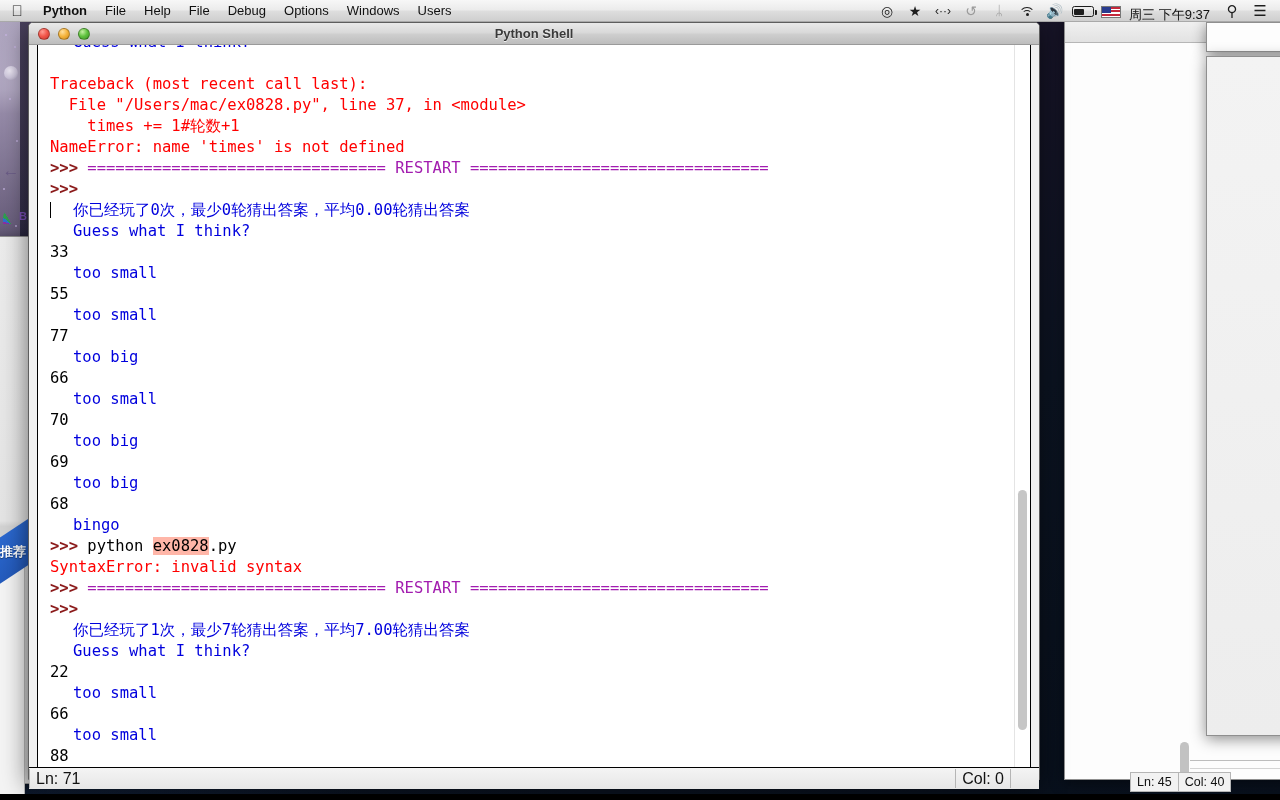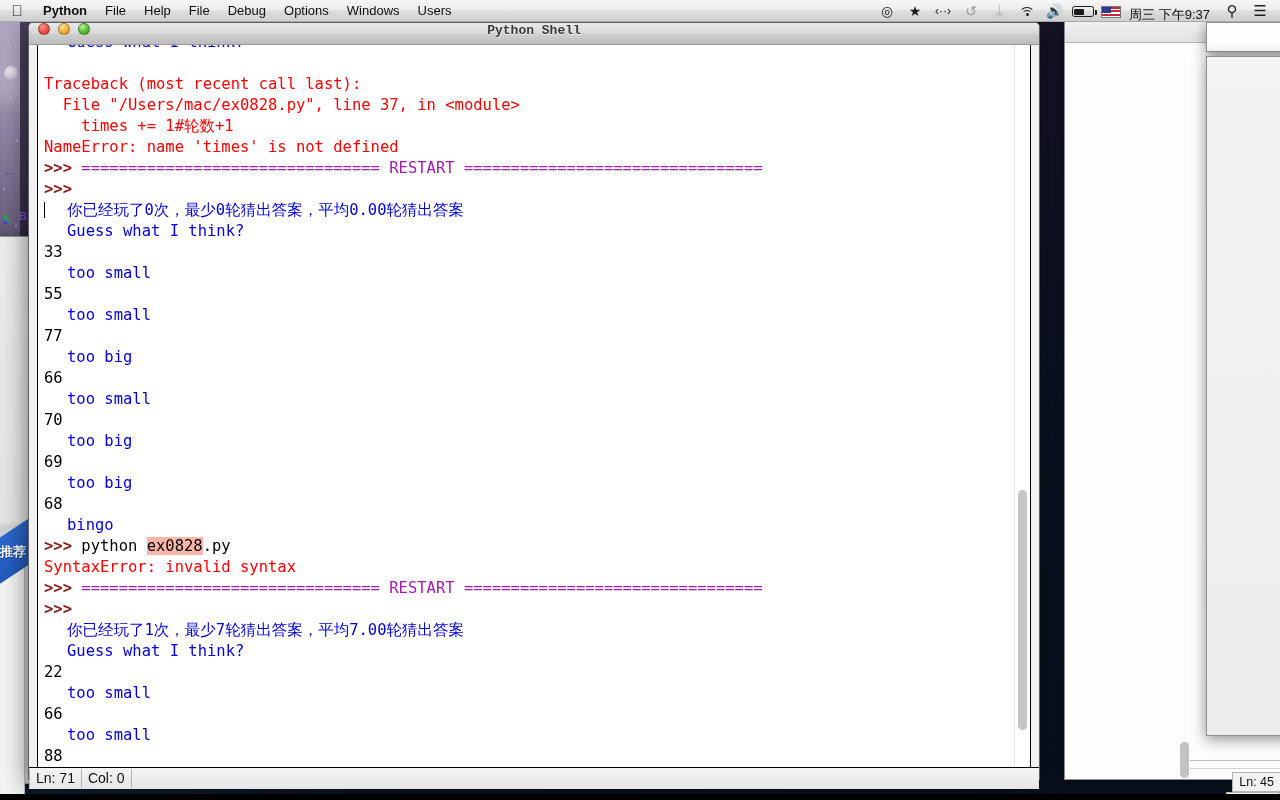--- a/index.html
+++ b/index.html
@@ -117,21 +117,21 @@
     border-radius:5px 5px 0 0;
     box-shadow:0 6px 26px rgba(0,0,0,.55);
     display:flex; flex-direction:column;
     z-index:50;
   }
   #shell-titlebar{
     height:22px; flex:0 0 22px; position:relative;
     background:linear-gradient(180deg,#e9e9e9 0%,#d8d8d8 48%,#cfcfcf 52%,#bdbdbd 100%);
     border-bottom:1px solid #9a9a9a;
     border-radius:4px 4px 0 0;
-    display:flex; align-items:flex-start;font-family:Liberation Mono, monospace;
+    display:flex; align-items:center;
   }
   #traffic{ display:flex; gap:8px; padding-left:9px; }
   .tl{ width:12px; height:12px; border-radius:50%; border:1px solid rgba(0,0,0,.28); }
   .tl.red{    background:radial-gradient(circle at 35% 28%, #ff9d94 0%, #f2564a 48%, #c8352c 100%); }
   .tl.yellow{ background:radial-gradient(circle at 35% 28%, #ffe1a0 0%, #f5b43c 48%, #cd8a19 100%); }
   .tl.green{  background:radial-gradient(circle at 35% 28%, #c4f0a2 0%, #5fc23e 48%, #3d9226 100%); }
   #shell-title{
     position:absolute; left:0; right:0; text-align:center;
     font-size:13px; font-weight:bold; color:#3a3a3a;
     text-shadow:0 1px 0 rgba(255,255,255,.75);
@@ -147,21 +147,21 @@
   #code{
     position:relative;
     font-family:"DejaVu Sans Mono","Liberation Mono",monospace;
     font-size:15.5px;
     line-height:21px;
     white-space:pre;
     color:#000;
     margin-top:-13px;
     letter-spacing:0px;
   }
-  .ln{ display:block; height:21px; }
+  .ln{ display:block; height:21px;margin-left:6px; }
   .err{ color:#ff0000; }
   .out{ color:#0000dd;padding-left:23px; }
   .prompt{ color:#8b1a1a; font-weight:bold; }
   .restart{ color:#a21caf; }
   .hl{ background:#ffb6a8; }
   .cursor{ display:inline-block; width:1px; height:16px; background:#000; vertical-align:-3px; margin-right:-1px;}
 
   #watermark{
     position:absolute; left:452px; top:358px;
     font-family:"DejaVu Sans Mono","Liberation Mono",monospace;
@@ -176,31 +176,31 @@
   }
   #vthumb{
     position:absolute; left:3px; top:445px; width:9px; height:240px;
     background:#c6c6c6; border-radius:5px;
   }
 
   #shell-status{
     flex:0 0 22px; position:relative;
     background:linear-gradient(180deg,#f4f4f4 0%,#e6e6e6 100%);
     border-top:1px solid #000;
-    display:flex; justify-content:flex-start; align-items:center;
-    font-size:14px; color:#111;
+    display:flex; justify-content:space-between; align-items:center;
+    font-size:16px; color:#111;
   }
   .statcell{ padding:0 6px; border-left:1px solid #b5b5b5; line-height:19px; height:19px;
              display:flex; align-items:center; }
   #shell-status .statcell:last-child{ border-right:1px solid #b5b5b5; margin-right:28px;}
 
   
   #bg-status{
     position:absolute; left:1130px; top:772px; width:150px; height:22px;
-    display:flex; align-items:flex-end; font-size:12.5px; color:#111; z-index:60;flex-direction:column;
+    display:flex; align-items:flex-start; font-size:12.5px; color:#111; z-index:60;
   }
   #bg-status .statcell{ background:#f2f2f2; border:1px solid #b5b5b5; border-right:none; height:20px;}
   #bg-status .statcell:last-child{ border-right:1px solid #b5b5b5;}
 
   #bottom-bar{ position:absolute; left:0; top:794px; width:1280px; height:6px; background:#000; z-index:120;}
 </style>
 </head>
 <body>
 
 <div id="desktop"></div>

